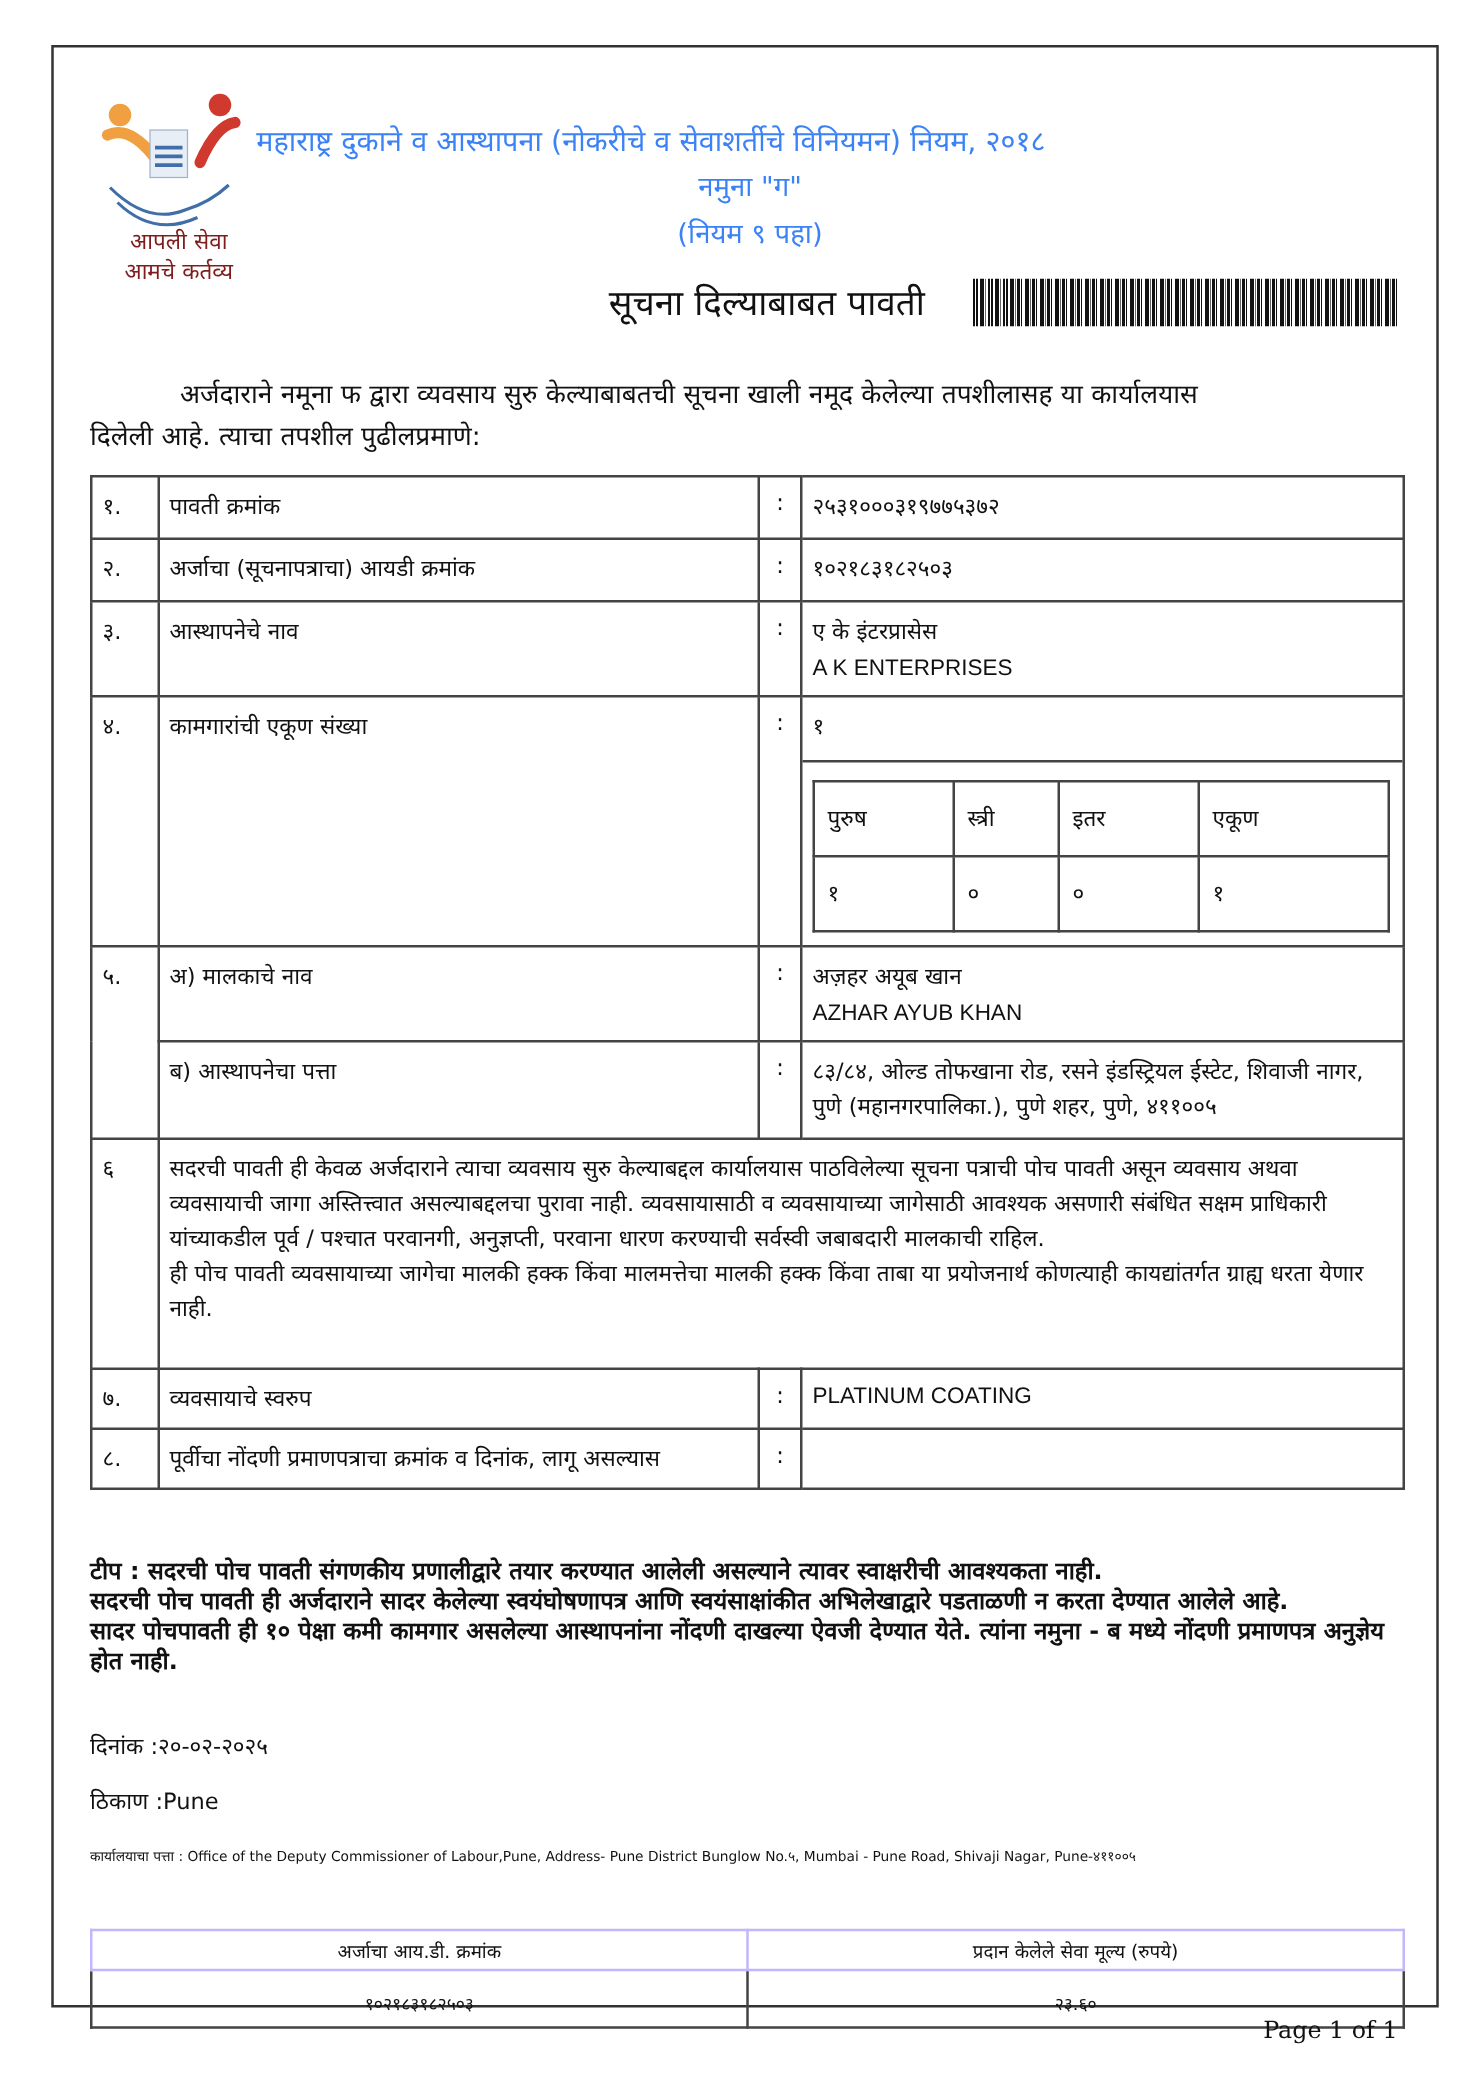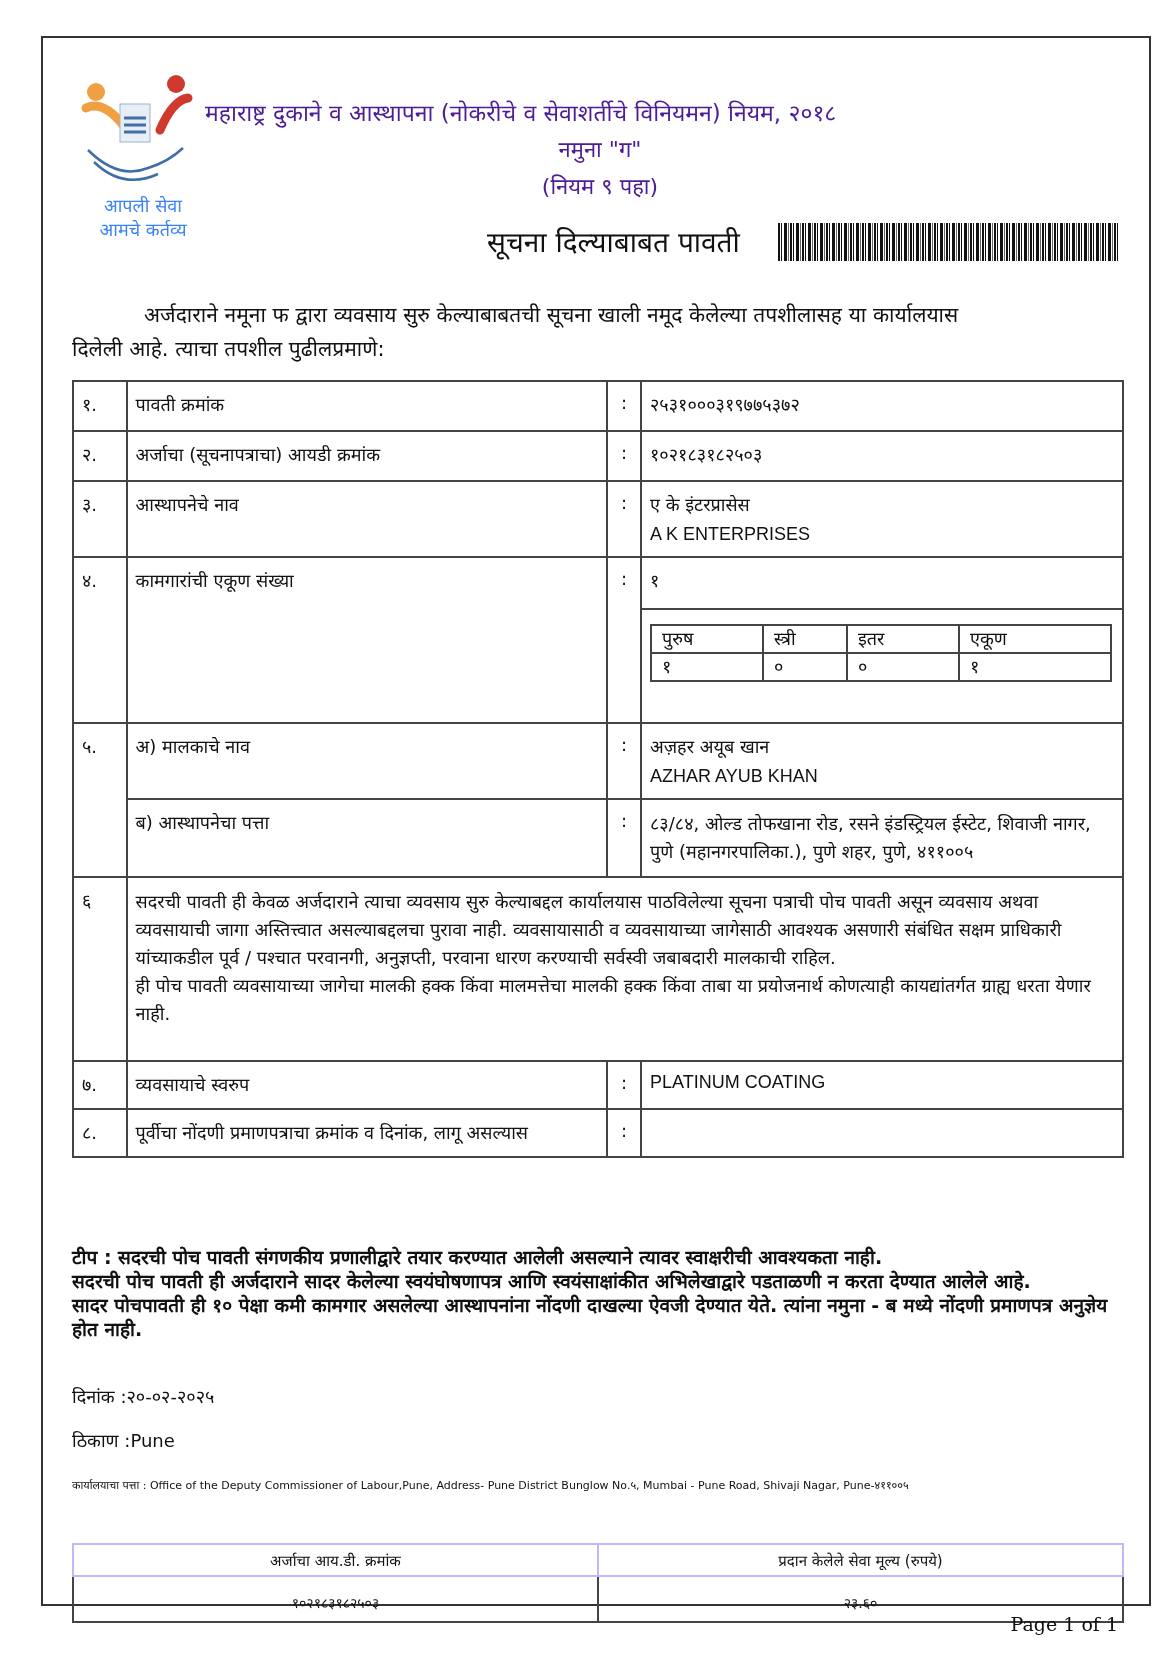--- a/index.html
+++ b/index.html
@@ -6,41 +6,41 @@
   body {
     width: 1170px; height: 1668px; position: relative; overflow: hidden;
     font-family: "DejaVu Sans", "Liberation Sans", sans-serif; color: #111;
   }
   .frame {
     position: absolute; left: 41px; top: 36px; width: 1110px; height: 1570px;
     border: 2px solid #333; box-sizing: border-box;
   }
   .logo { position: absolute; left: 78px; top: 70px; width: 130px; height: 170px; }
   .logo-text { position: absolute; left: 78px; top: 182px; width: 130px; text-align: center;
-    font-family: "DejaVu Serif", serif; font-size: 18px; line-height: 24px; color: #3b82f6; margin-top: 12px; }
+    font-family: "DejaVu Serif", serif; font-size: 18px; line-height: 24px; color: #7f1d1d; }
   .hdr { position: absolute; left: 200px; width: 800px; text-align: center;
-    font-family: "DejaVu Sans", sans-serif; color: #4c1d95; }
+    font-family: "DejaVu Sans", sans-serif; color: #3b82f6; }
   .hdr1 { top: 96px; font-size: 23px; left: 205px; width: 800px; text-align: left; }
   .hdr2 { top: 133px; font-size: 22px; }
   .hdr3 { top: 170px; font-size: 22px; }
   .title { position: absolute; left: 440px; top: 222px; font-size: 28px; color: #111; margin-left: 47px; }
   .barcode { position: absolute; left: 778px; top: 223px; width: 342px; height: 38px;
     background: repeating-linear-gradient(90deg, #111 0 2px, #fff 2px 3px, #111 3px 4px, #fff 4px 6px, #111 6px 9px, #fff 9px 10px, #666 10px 11px, #fff 11px 12px); }
   .intro { position: absolute; left: 72px; top: 298px; width: 1050px; font-size: 21px; line-height: 34px; }
   .intro .indent { padding-left: 72px; }
 
   table.main { position: absolute; left: 72px; top: 380px; width: 1052px; border-collapse: collapse; font-size: 18px; }
   table.main td { border: 2px solid #444; vertical-align: top; padding: 10px 8px 10px 8px; }
   td.num { width: 36px; }
   td.colon { width: 16px; text-align: center; padding-left: 4px; padding-right: 4px; }
   td.label { width: 470px; }
   td.value { }
   .line2 { margin-top: 8px; font-family: "Liberation Sans", sans-serif; }
   .sub { border-collapse: collapse; width: 462px; margin: 2px 0 0 0; font-size: 18px; }
-  .sub td { border: 2px solid #444 !important; padding: 0 10px !important; height: 26px; }
+  .sub td { border: 2px solid #444 !important; padding: 16px 10px !important; height: 26px; }
   .value-split { padding: 0 !important; }
   .value-split .top { padding: 10px 8px; height: 30px; border-bottom: 2px solid #444; }
   .value-split .bottom { padding: 12px 10px 10px 8px; }
   .note { line-height: 28px; }
   .tip { position: absolute; left: 72px; top: 1245px; width: 1060px; font-size: 19px; font-weight: bold; line-height: 24px; }
   .meta { position: absolute; left: 72px; font-size: 18px; }
   .addr { position: absolute; left: 72px; top: 1474px; width: 1060px; font-size: 11px; line-height: 24px; }
   table.fee { position: absolute; left: 72px; top: 1543px; width: 1052px; border-collapse: collapse; font-size: 15px; text-align: center; }
   table.fee th { border: 2px solid #c4b5fd; font-weight: normal; padding: 4px; height: 22px; }
   table.fee td { border: 2px solid #444; padding: 0; height: 44px; position: relative; }

